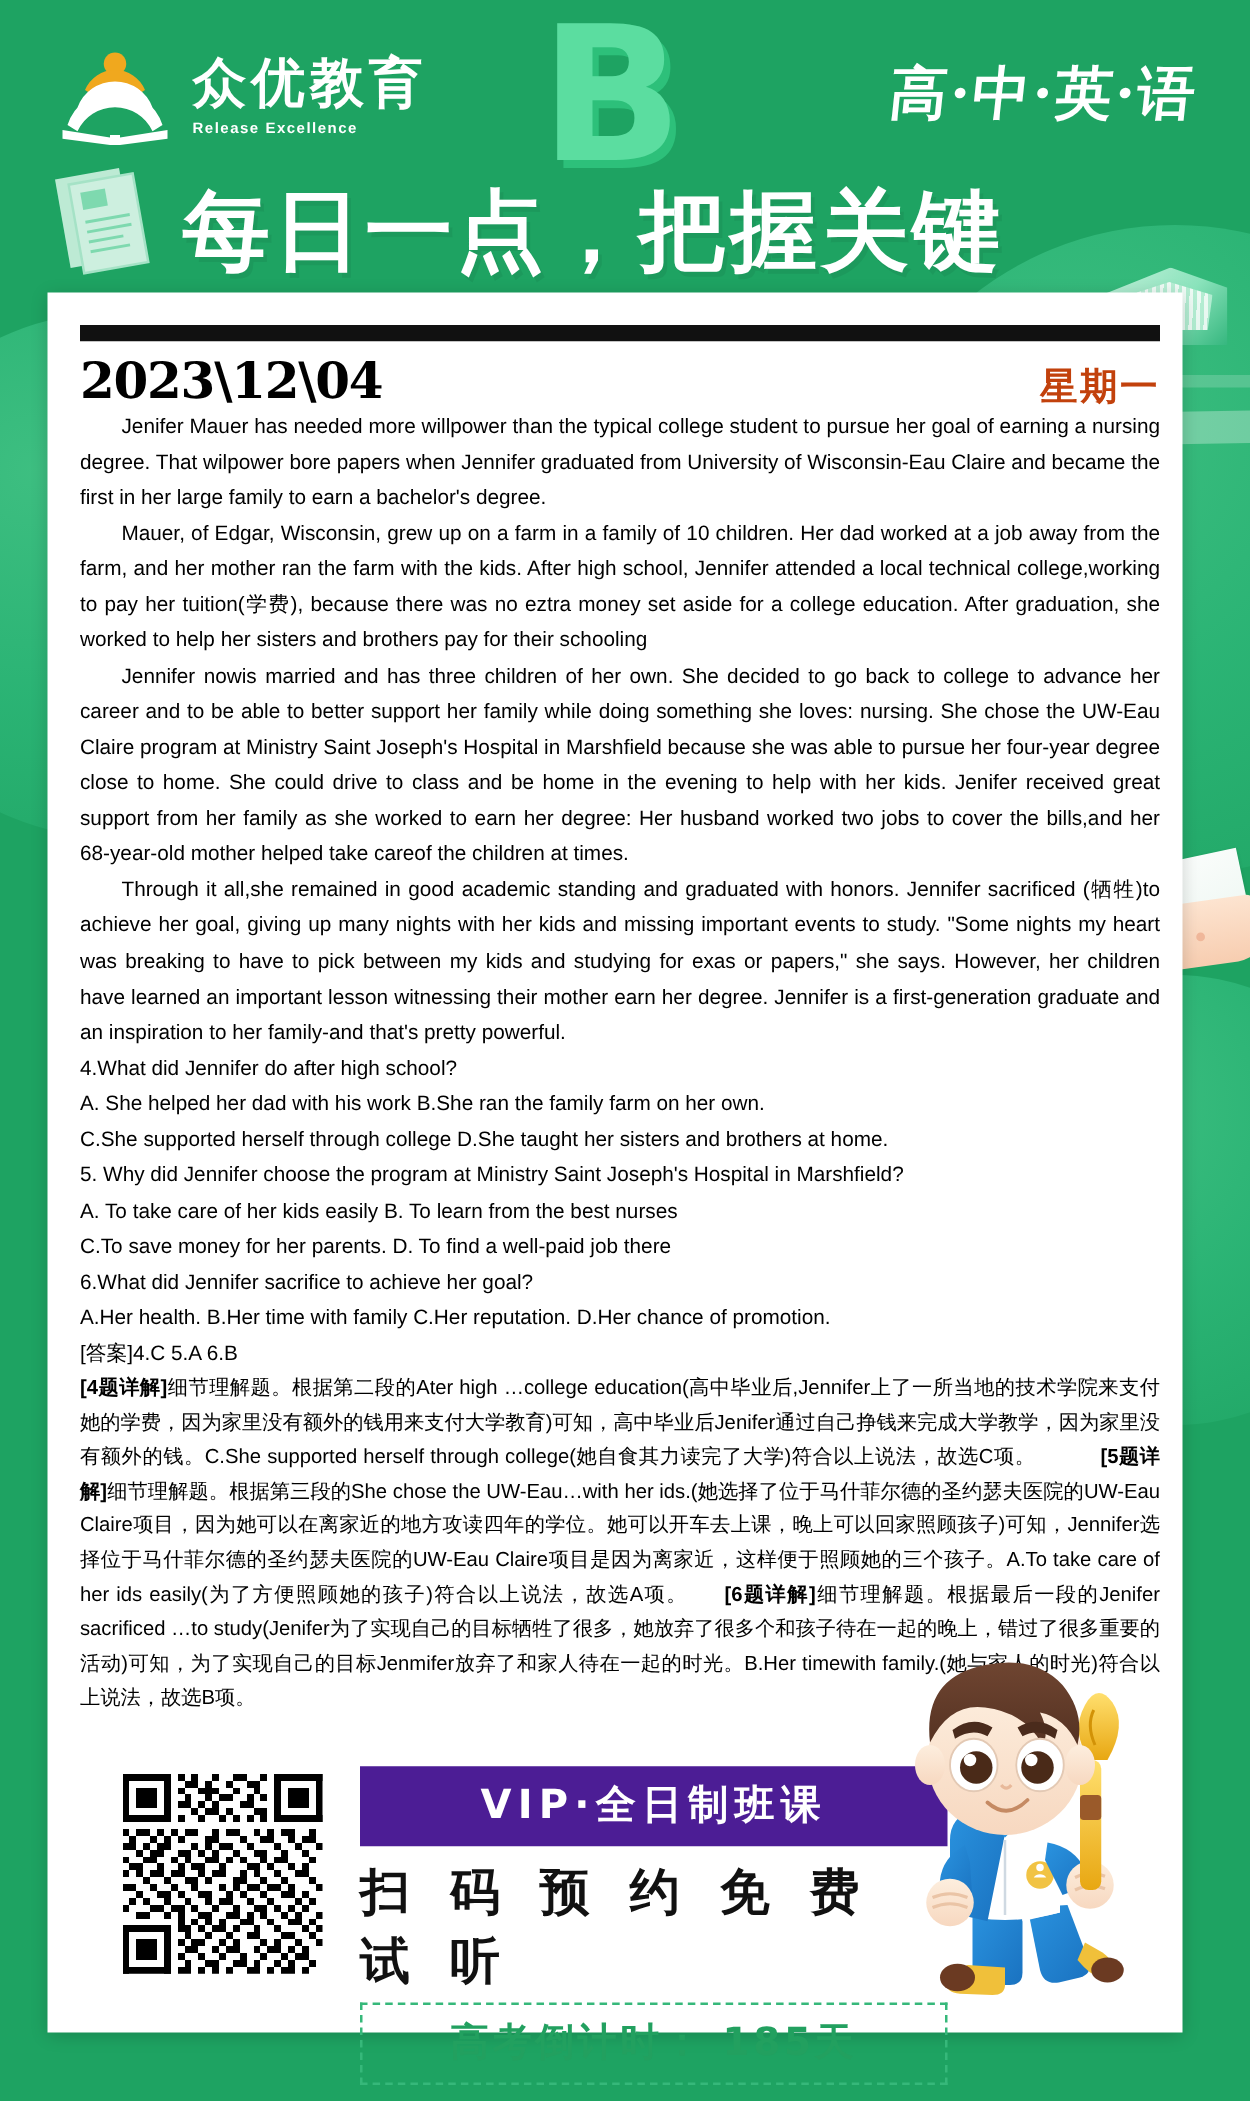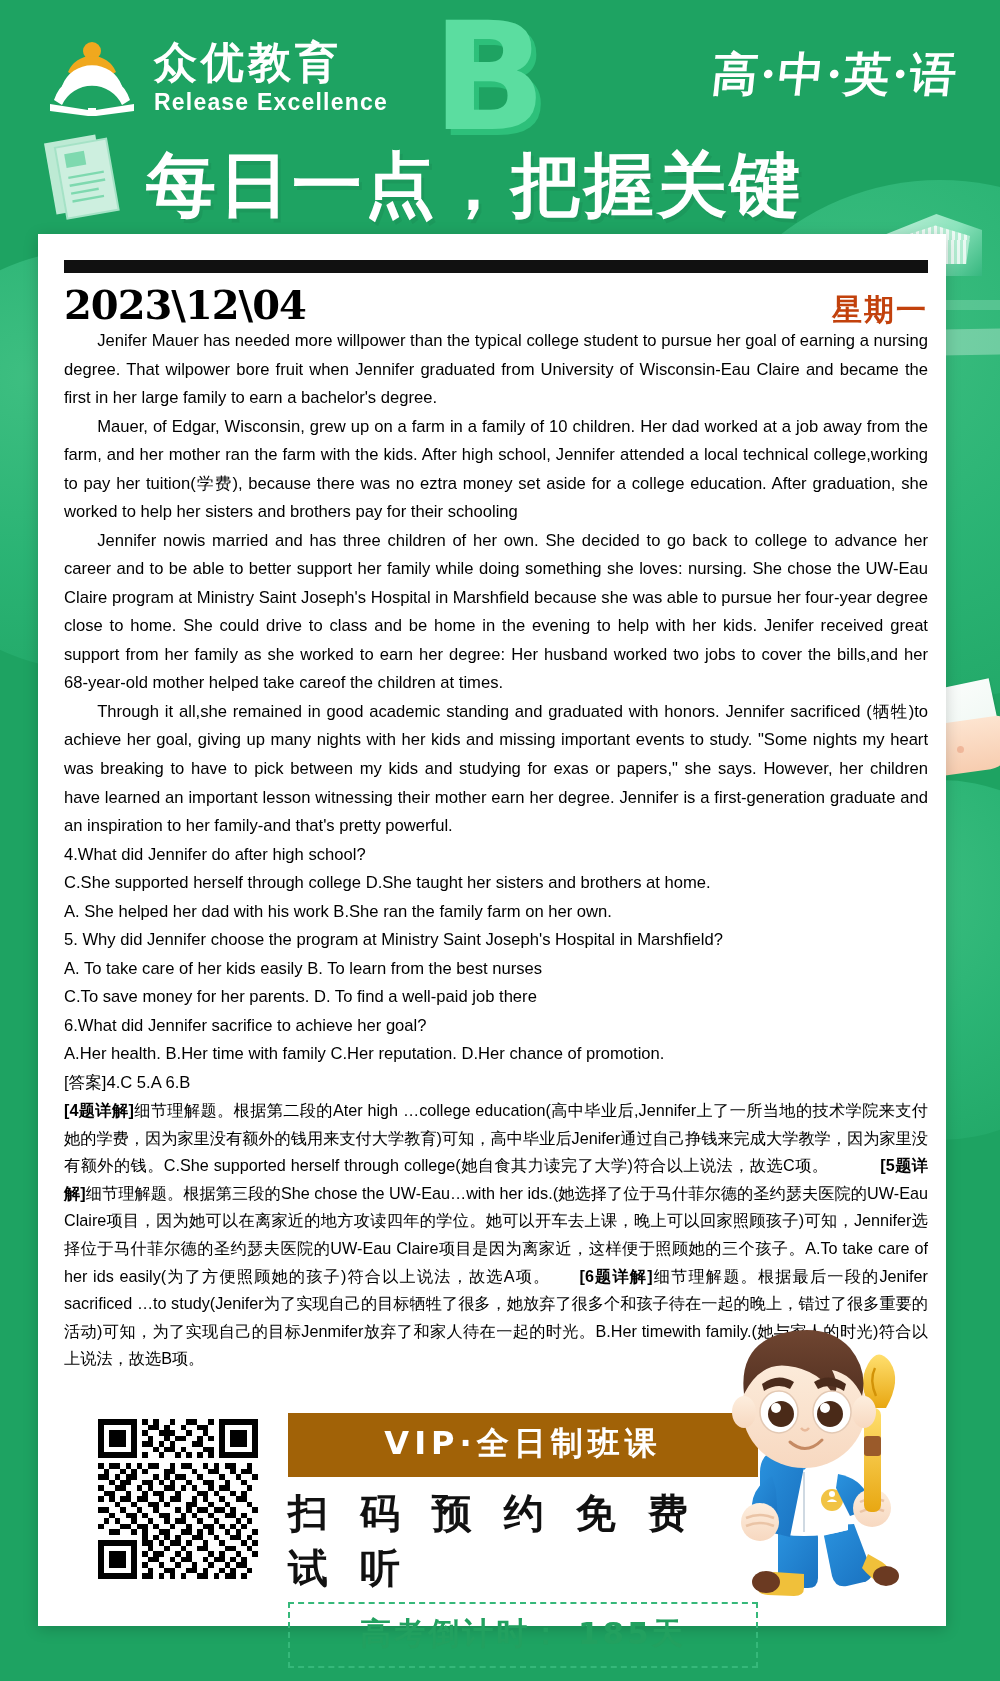--- a/index.html
+++ b/index.html
@@ -62,21 +62,21 @@
   
   .header{position:absolute;left:0;top:0;width:1000px;height:230px;}
   .logo{position:absolute;left:44px;top:38px;display:flex;align-items:center;gap:14px;}
   .logo-mark{width:96px;height:78px;position:relative;}
   .logo-text{display:flex;flex-direction:column;line-height:1;}
   .logo-cn{
     color:#fff;font-size:43px;font-weight:bold;letter-spacing:4px;
     font-family:"DejaVu Sans","Liberation Sans",sans-serif;
   }
   .logo-en{
-    color:#fff;font-size:23px;letter-spacing:1.2px;margin-top:7px;font-weight:bold;
+    color:#fff;font-size:12px;letter-spacing:1.2px;margin-top:7px;font-weight:bold;
   }
   .big-b{
     position:absolute;left:432px;top:2px;width:130px;height:140px;
     color:#5fe1a4;font-size:150px;font-weight:bold;line-height:1;
     text-shadow:5px 6px 0 #2ec27c;opacity:.95;
     font-family:"DejaVu Sans","Liberation Sans",sans-serif;
   }
   .subject{
     position:absolute;right:42px;top:44px;color:#fff;font-size:46px;font-weight:bold;
     letter-spacing:2px;font-family:"DejaVu Serif","Liberation Serif",serif;
@@ -120,21 +120,21 @@
 
   
   .promo{position:absolute;left:60px;bottom:38px;width:790px;height:175px;}
   .qr{
     position:absolute;left:0;top:6px;width:160px;height:160px;
     background:#fff;
   }
   .qr svg{display:block;}
   .promo-right{position:absolute;left:190px;top:0;width:470px;}
   .vip-bar{
-    background:#a16207;color:#fff;text-align:center;
+    background:#4c1d95;color:#fff;text-align:center;
     font-size:32px;font-weight:bold;letter-spacing:5px;padding:9px 0 11px 0;
     font-family:"DejaVu Sans","Liberation Sans",sans-serif;
   }
   .scan-line{
     text-align:left;color:#111;font-size:40px;font-weight:bold;letter-spacing:9px;
     padding:9px 0 6px 0;font-family:"DejaVu Sans","Liberation Sans",sans-serif;
   }
   .countdown{
     border:2.5px dashed #36b87a;color:#22a05f;text-align:center;
     font-size:31px;font-weight:bold;letter-spacing:3px;padding:9px 0 11px 0;
@@ -213,28 +213,28 @@
   <div class="card">
     <div class="card-inner">
       <div class="rule"></div>
 
       <div class="daterow">
         <div class="date">2023\12\04</div>
         <div class="weekday">星期一</div>
       </div>
 
       <div class="body-text">
-        <p class="p-indent">Jenifer Mauer has needed more willpower than the typical college student to pursue her goal of earning a nursing degree. That wilpower bore fruit when Jennifer graduated from University of Wisconsin-Eau Claire and became the first in her large family to earn a bachelor's degree.</p>
+        <p class="p-indent">Jenifer Mauer has needed more willpower than the typical college student to pursue her goal of earning a nursing degree. That wilpower bore papers when Jennifer graduated from University of Wisconsin-Eau Claire and became the first in her large family to earn a bachelor's degree.</p>
         <p class="p-indent">Mauer, of Edgar, Wisconsin, grew up on a farm in a family of 10 children. Her dad worked at a job away from the farm, and her mother ran the farm with the kids. After high school, Jennifer attended a local technical college,working to pay her tuition(学费), because there was no eztra money set aside for a college education. After graduation, she worked to help her sisters and brothers pay for their schooling</p>
         <p class="p-indent">Jennifer nowis married and has three children of her own. She decided to go back to college to advance her career and to be able to better support her family while doing something she loves: nursing. She chose the UW-Eau Claire program at Ministry Saint Joseph's Hospital in Marshfield because she was able to pursue her four-year degree close to home. She could drive to class and be home in the evening to help with her kids. Jenifer received great support from her family as she worked to earn her degree: Her husband worked two jobs to cover the bills,and her 68-year-old mother helped take careof the children at times.</p>
         <p class="p-indent">Through it all,she remained in good academic standing and graduated with honors. Jennifer sacrificed (牺牲)to achieve her goal, giving up many nights with her kids and missing important events to study. "Some nights my heart was breaking to have to pick between my kids and studying for exas or papers," she says. However, her children have learned an important lesson witnessing their mother earn her degree. Jennifer is a first-generation graduate and an inspiration to her family-and that's pretty powerful.</p>
 
         <p class="q-line">4.What did Jennifer do after high school?</p>
+        <p class="q-line">A. She helped her dad with his work    B.She ran the family farm on her own.</p>
         <p class="q-line">C.She supported herself through college    D.She taught her sisters and brothers at home.</p>
-        <p class="q-line">A. She helped her dad with his work    B.She ran the family farm on her own.</p>
 
         <p class="q-line">5. Why did Jennifer choose the program at Ministry Saint Joseph's Hospital in Marshfield?</p>
         <p class="q-line">A. To take care of her kids easily    B. To learn from the best nurses</p>
         <p class="q-line">C.To save money for her parents.    D. To find a well-paid job there</p>
 
         <p class="q-line">6.What did Jennifer sacrifice to achieve her goal?</p>
         <p class="q-line">A.Her health.       B.Her time with family          C.Her reputation.          D.Her chance of promotion.</p>
 
         <p class="ans-line">[答案]4.C  5.A   6.B</p>
       </div>

